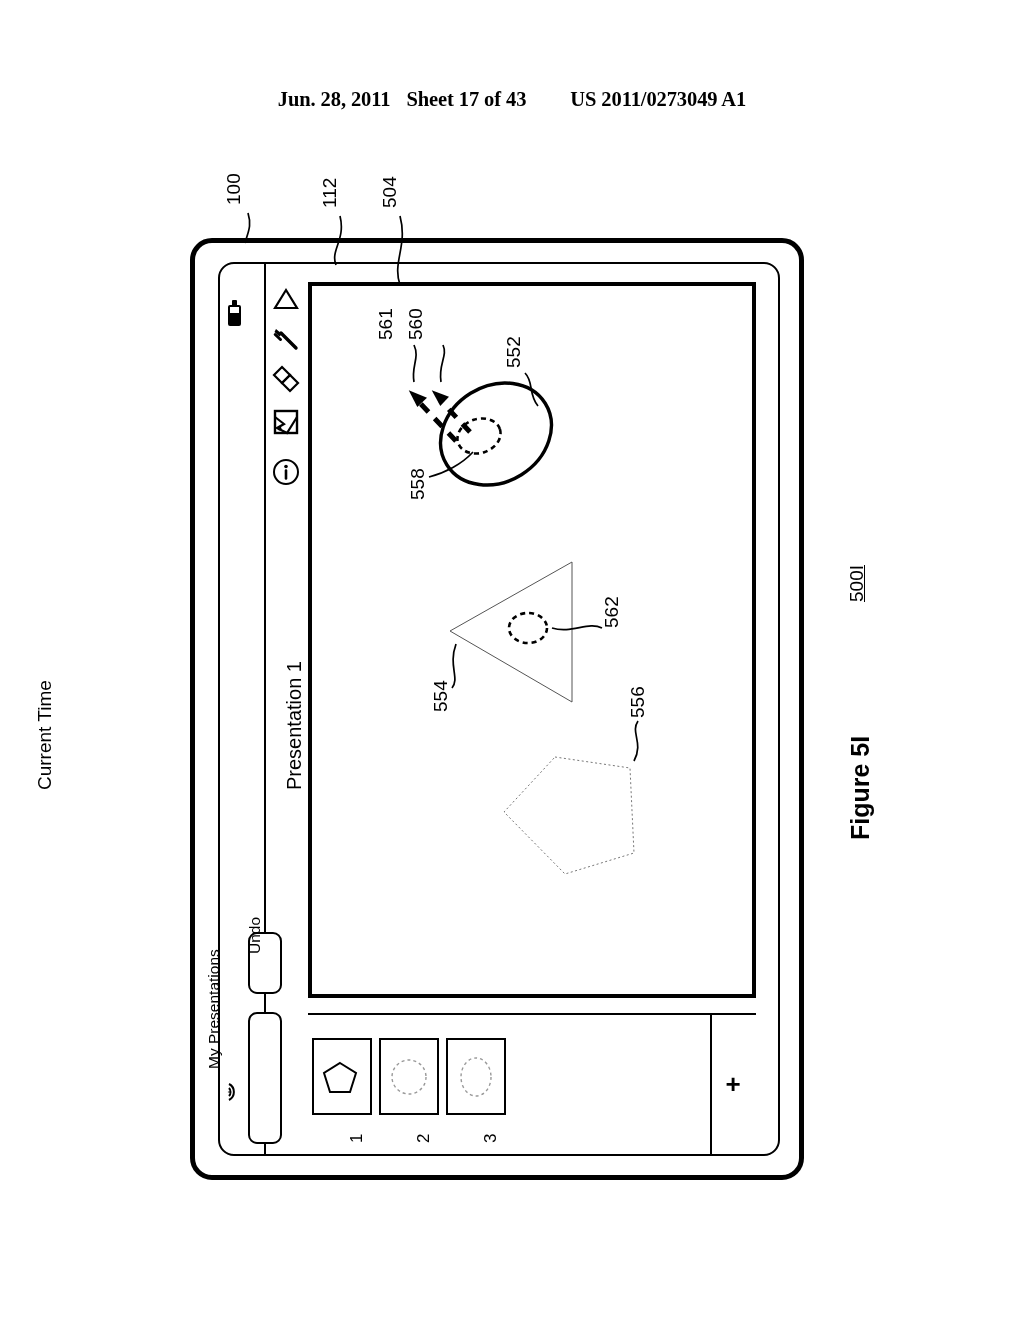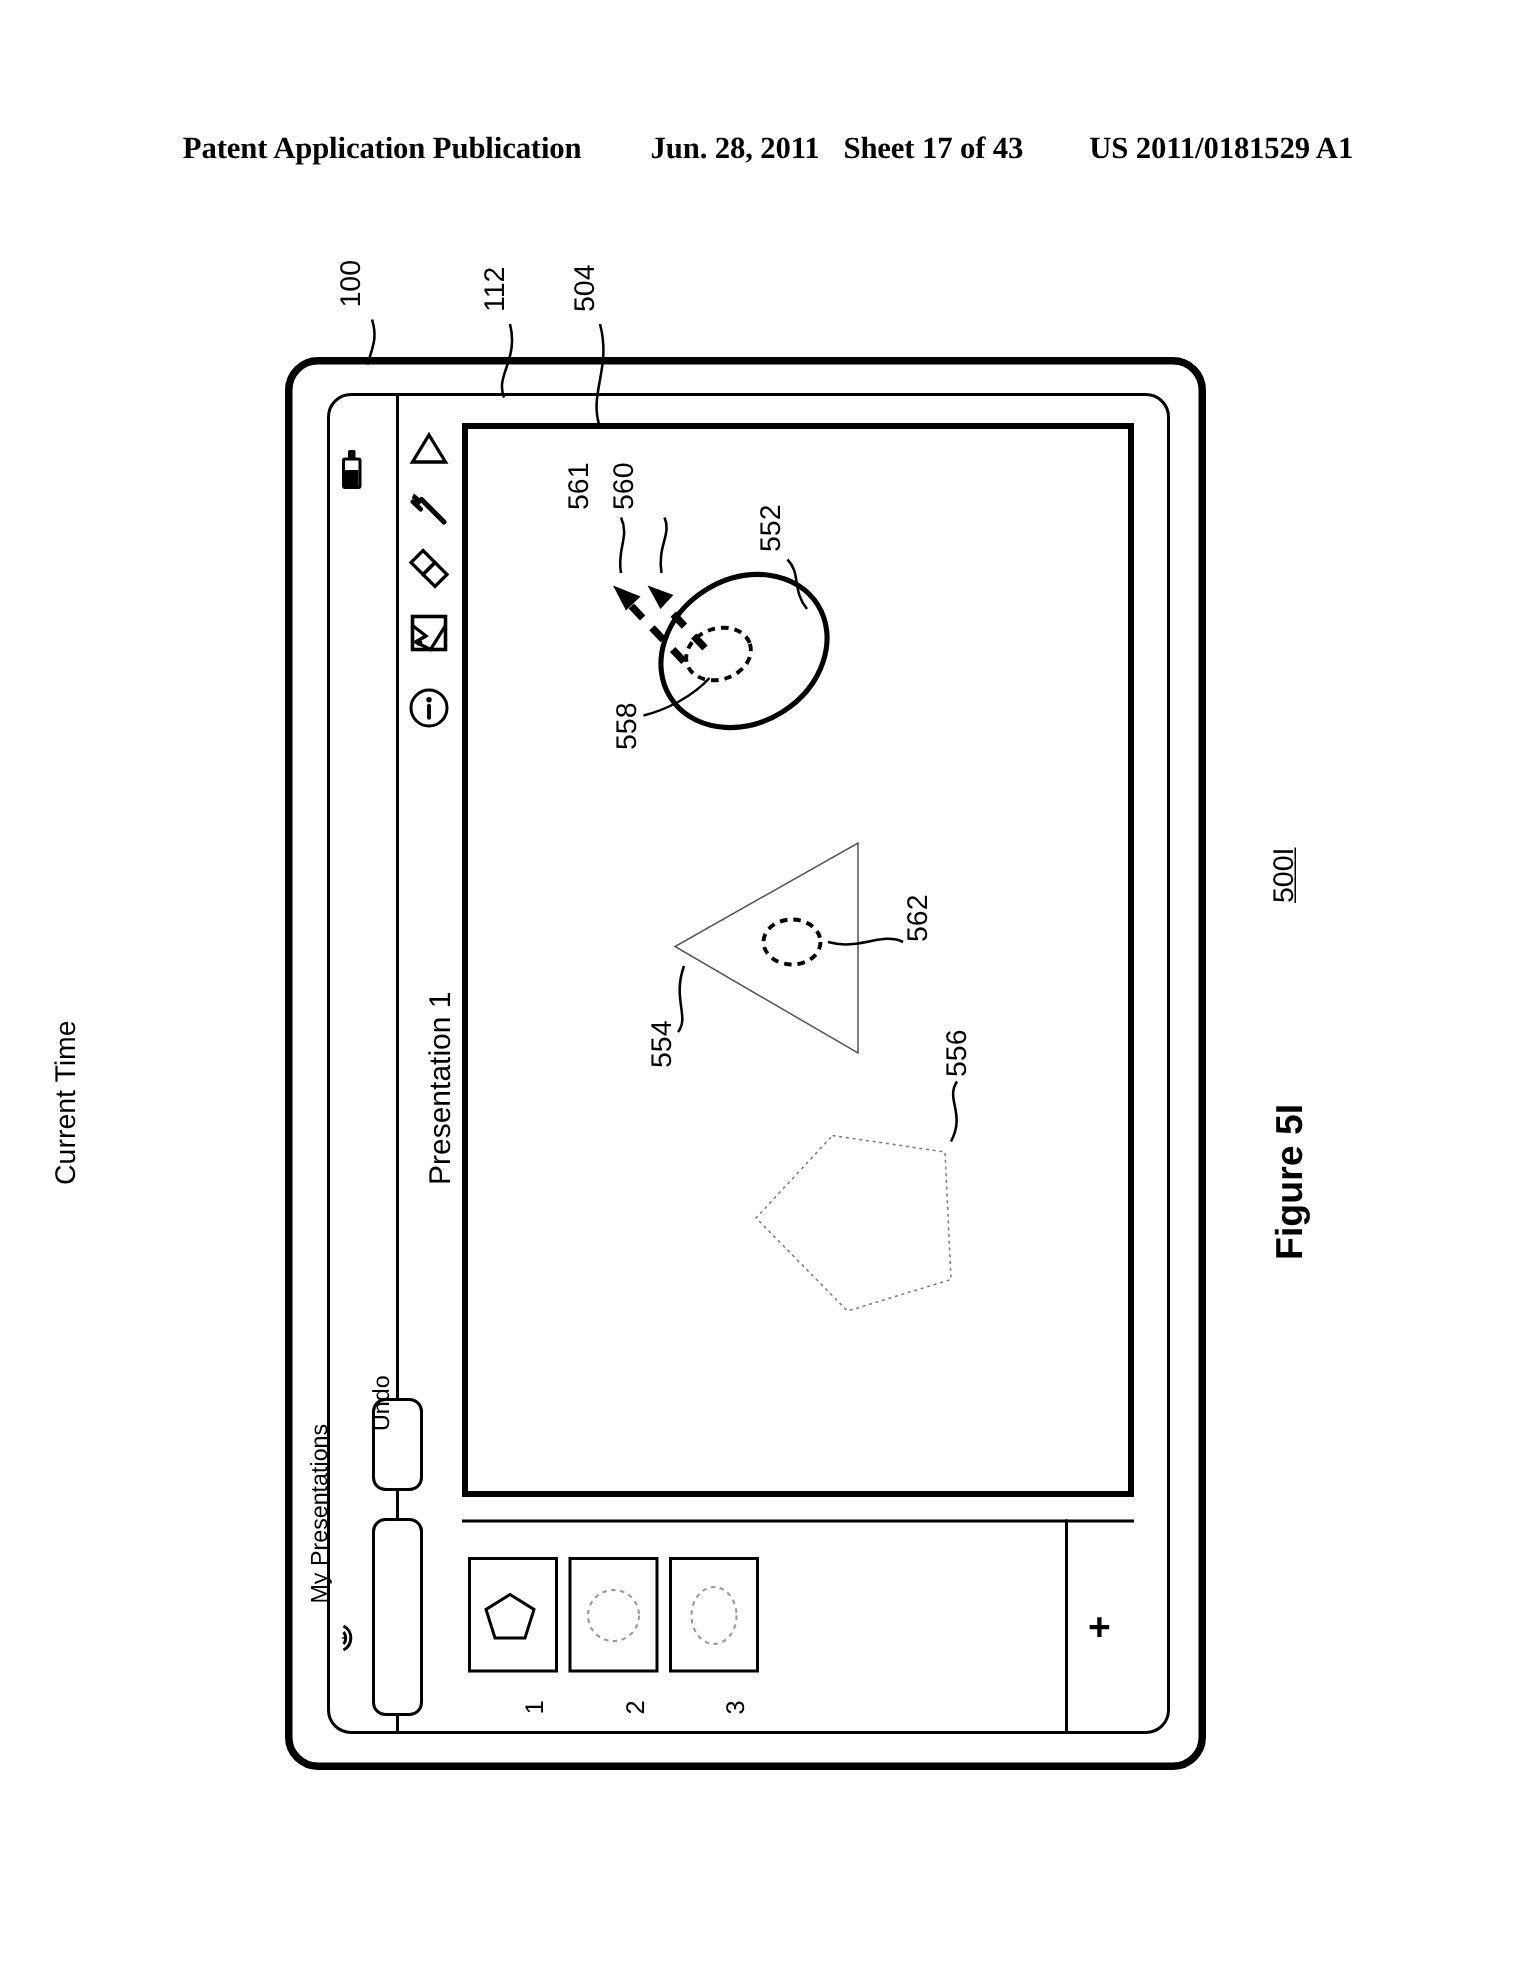--- a/index.html
+++ b/index.html
@@ -270,24 +270,23 @@
   .shape-faint { fill: none; stroke: #555; stroke-width: 1; }
   .shape-faint-dot { fill: none; stroke: #777; stroke-width: 1; stroke-dasharray: 2 2.5; }
   .arrow-dash { fill: none; stroke: #000; stroke-width: 5; stroke-dasharray: 11 9; }
   .thumb-shape-solid { fill: none; stroke: #000; stroke-width: 2; }
   .thumb-shape-faint { fill: none; stroke: #999; stroke-width: 1.4; stroke-dasharray: 3 3; }
 </style>
 </head>
 <body>
 
 <div class="page-header">
-  <span class="hdr-pub">Patent Application Publication</span>
   <span class="hdr-date">Jun. 28, 2011</span>
   <span class="hdr-sheet">Sheet 17 of 43</span>
-  <span class="hdr-num">US 2011/0181529 A1</span>
+  <span class="hdr-num">US 2011/0273049 A1</span>
 </div>
 
 <div class="device"></div>
 
 <div class="screen"></div>
 
 <div class="status-strip"></div>
 
 <div class="battery-icon">
   <div class="cap"></div>

